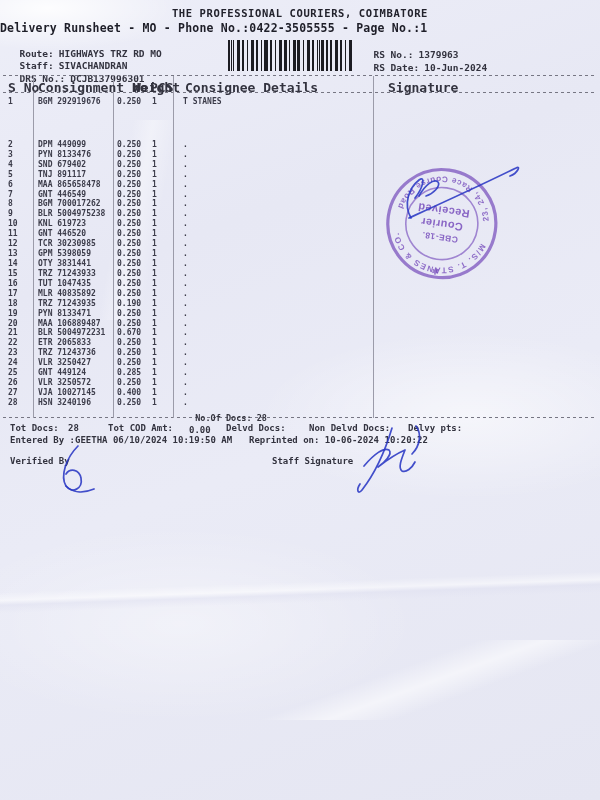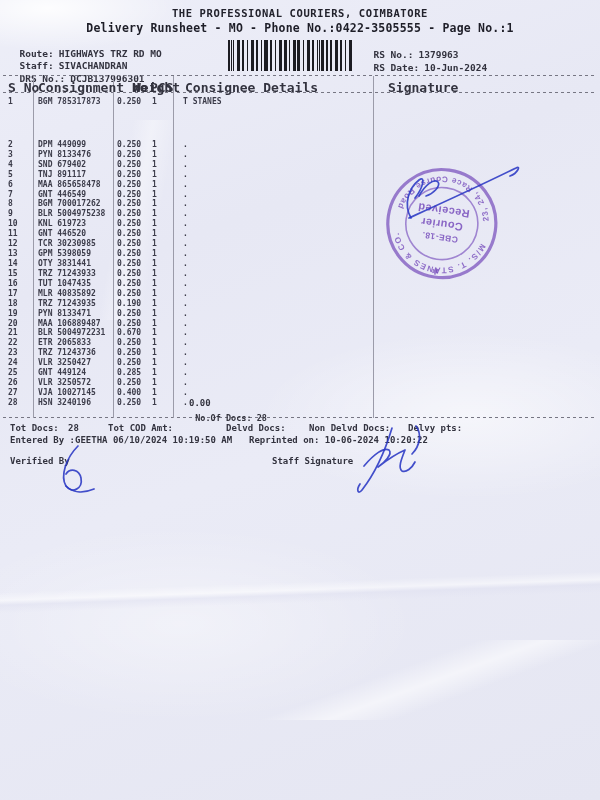--- a/index.html
+++ b/index.html
@@ -16,21 +16,21 @@
   .abs{position:absolute;white-space:pre;}
   .crease{position:absolute;pointer-events:none;}
   .c1x{left:0;top:560px;width:600px;height:60px;
     background:linear-gradient(178deg, rgba(255,255,255,0) 40%, rgba(255,255,255,.5) 50%, rgba(223,224,240,.5) 56%, rgba(255,255,255,0) 66%);}
   .c2x{left:250px;top:640px;width:350px;height:80px;
     background:linear-gradient(160deg, rgba(255,255,255,0) 40%, rgba(255,255,255,.55) 52%, rgba(255,255,255,0) 64%);}
   .c3x{left:0;top:120px;width:260px;height:200px;
     background:linear-gradient(100deg, rgba(255,255,255,0) 45%, rgba(255,255,255,.35) 52%, rgba(255,255,255,0) 60%);}
 
   .title{left:0;right:0;top:7px;text-align:center;font-size:10.5px;font-weight:700;letter-spacing:.6px;color:#22222c;}
-  .subtitle{left:0;right:0;top:21px;text-align:center;font-size:11.5px;font-weight:700;letter-spacing:.2px;color:#1e1e28;}
+  .subtitle{left:0;right:0;top:21px;text-align:left;font-size:11.5px;font-weight:700;letter-spacing:.2px;color:#1e1e28;}
   .infoline{font-size:9.5px;font-weight:700;color:#33333f;}
   .infoline .lbl{margin-right:5px;}
   .barcode{left:228px;top:40px;width:124px;height:31px;
     background:
       repeating-linear-gradient(90deg,#1c1c22 0 2px,transparent 2px 5px,#1c1c22 5px 6px,transparent 6px 9px,#1c1c22 9px 12px,transparent 12px 14px),
       repeating-linear-gradient(90deg,transparent 0 3px,#1c1c22 3px 4px,transparent 4px 11px);}
   .dash{position:absolute;left:3px;right:3px;height:1.4px;
     background:repeating-linear-gradient(90deg,#767683 0 3px,transparent 3px 6px);}
   .vline{position:absolute;width:1px;top:76px;height:342px;background:#9b9ba9;}
   .thead{font-size:13px;font-weight:700;color:#33333f;top:80px;}
@@ -92,21 +92,21 @@
 <span class="abs thead" style="left:8px;">S No</span>
 <span class="abs thead" style="left:38px;">Consignment No</span>
 <span class="abs thead" style="left:133px;">Weight</span>
 <span class="abs thead" style="left:150px;">PCS</span>
 <span class="abs thead" style="left:185px;">Consignee Details</span>
 <span class="abs thead" style="left:388px;">Signature</span>
 
 <div class="rows">
     <div class="trow">
     <span class="cell sno">1</span>
-    <span class="cell con">BGM 785317873</span>
+    <span class="cell con">BGM 292919676</span>
     <span class="cell wt">0.250</span>
     <span class="cell pcs">1</span>
     <span class="cell cons">T STANES</span>
   </div>
     <div class="trow">
     <span class="cell sno">2</span>
     <span class="cell con">DPM 449099</span>
     <span class="cell wt">0.250</span>
     <span class="cell pcs">1</span>
     <span class="cell cons">.</span>
@@ -295,21 +295,21 @@
   </div>
   </div>
 
 <div class="abs small" style="left:185px;top:403px;">
   <span>No.Of Docs:</span><span> </span><span>28</span>
 </div>
 
 <span class="abs foot" style="left:10px;top:423px;">Tot Docs:</span>
 <span class="abs foot" style="left:68px;top:423px;">28</span>
 <span class="abs foot" style="left:108px;top:423px;">Tot COD Amt:</span>
-<span class="abs foot" style="left:181px;top:398px;padding-left:8px;">0.00</span>
+<span class="abs foot" style="left:181px;top:425px;padding-left:8px;">0.00</span>
 <span class="abs foot" style="left:226px;top:423px;">Delvd Docs:</span>
 <span class="abs foot" style="left:309px;top:423px;">Non Delvd Docs:</span>
 <span class="abs foot" style="left:408px;top:423px;">Delvy pts:</span>
 
 <span class="abs foot" style="left:10px;top:435px;">Entered By :GEETHA 06/10/2024 10:19:50 AM</span>
 <span class="abs foot" style="left:249px;top:435px;">Reprinted on: 10-06-2024 10:20:22</span>
 
 <span class="abs foot" style="left:10px;top:456px;">Verified By</span>
 <span class="abs foot" style="left:272px;top:456px;">Staff Signature</span>
 

